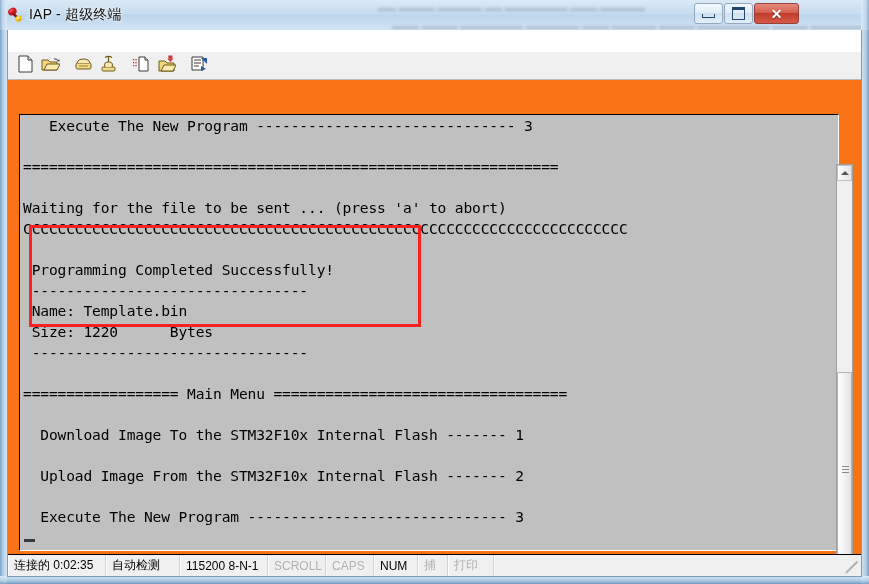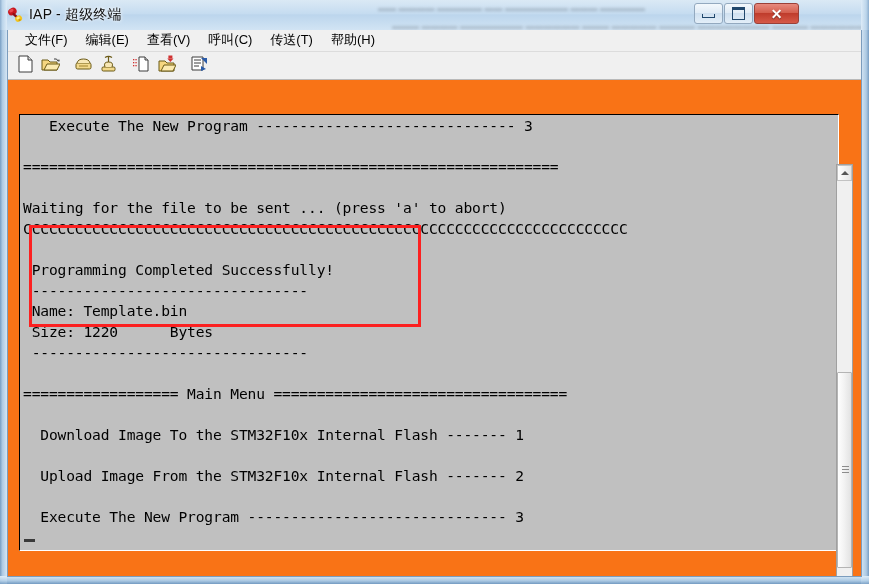--- a/index.html
+++ b/index.html
@@ -380,28 +380,20 @@
           </div>
       </div>
       <div class="winbtn close">
         <div class="glyph">✕</div>
       </div>
     </div>
   </div>
 
   <div class="client">
 
-    <div class="menubar">
-      <div class="menuitem">文件(F)</div>
-      <div class="menuitem">编辑(E)</div>
-      <div class="menuitem">查看(V)</div>
-      <div class="menuitem">呼叫(C)</div>
-      <div class="menuitem">传送(T)</div>
-      <div class="menuitem">帮助(H)</div>
-    </div>
 
     <div class="toolbar">
 
       <div class="tbtn">
         <span>
           <svg width="17" height="18" viewBox="0 0 17 18">
             <path d="M2 1 h9 l4 4 v12 h-13 z" fill="#ffffff" stroke="#3c3c3c" stroke-width="1"></path>
             <path d="M11 1 v4 h4" fill="#dddddd" stroke="#3c3c3c" stroke-width="1"></path>
           </svg>
         </span>
@@ -526,15 +518,32 @@
           <div class="vs-grip">
             <i></i>
               <i></i>
               <i></i>
           </div>
         </div>
 
       </div>
     </div>
 
+    <div class="statusbar">
+      <div class="scell" style="width:98px;">连接的 0:02:35</div>
+      <div class="scell" style="width:74px;">自动检测</div>
+      <div class="scell" style="width:88px;">115200 8-N-1</div>
+      <div class="scell dim" style="width:58px;">SCROLL</div>
+      <div class="scell dim" style="width:48px;">CAPS</div>
+      <div class="scell" style="width:44px;">NUM</div>
+      <div class="scell dim" style="width:30px;">捕</div>
+      <div class="scell dim" style="width:46px;">打印</div>
+      <div class="scell filler"></div>
+
+      <div class="resize-grip">
+        <i style="right:0px; bottom:1px;  width:13px; transform:rotate(-45deg);"></i>
+        <i style="right:0px; bottom:5px;  width:9px;  transform:rotate(-45deg);"></i>
+        <i style="right:0px; bottom:9px;  width:5px;  transform:rotate(-45deg);"></i>
+      </div>
+    </div>
 
   </div>
 </div>
 
 </body></html>

